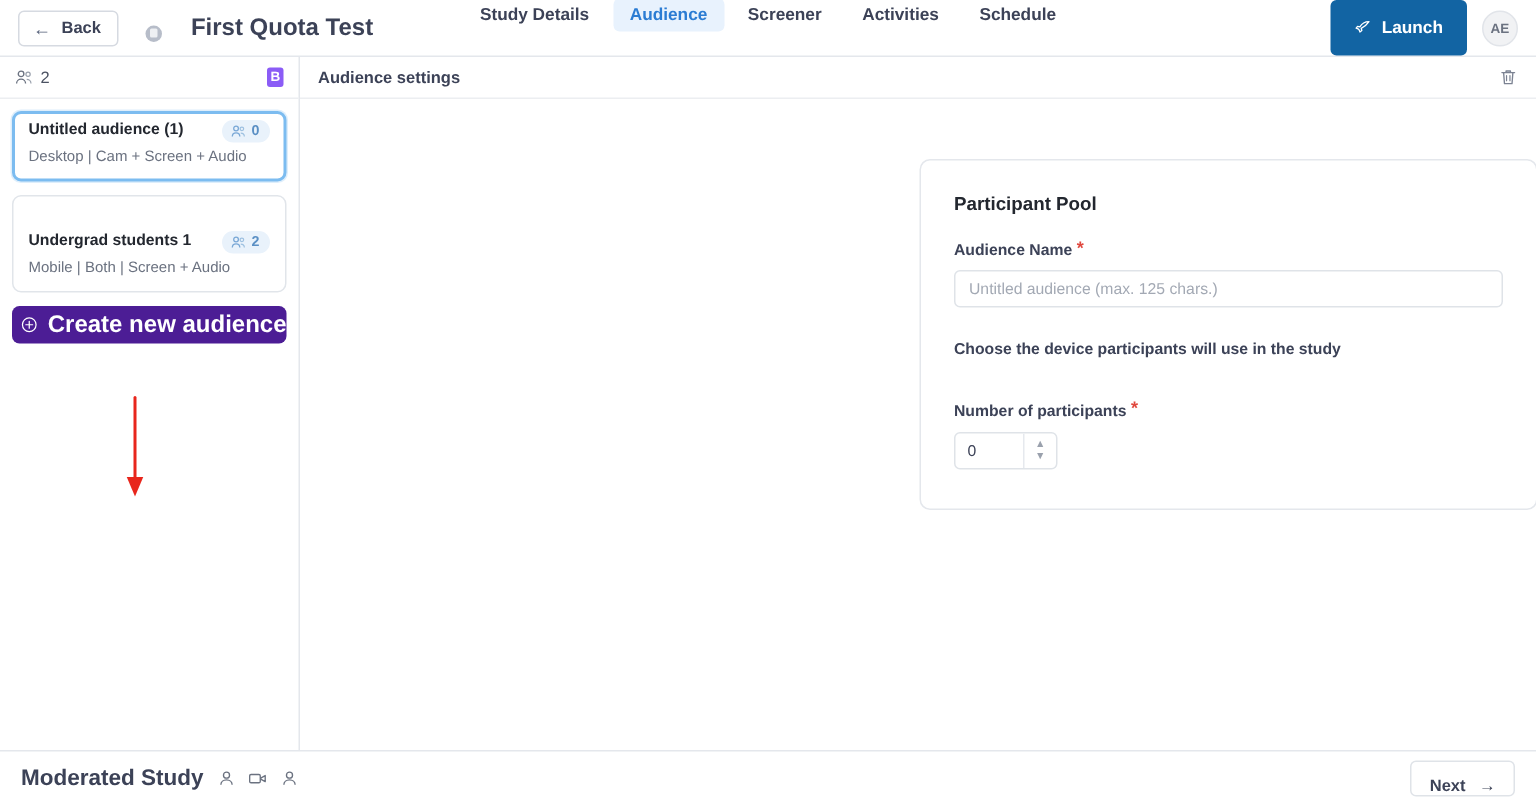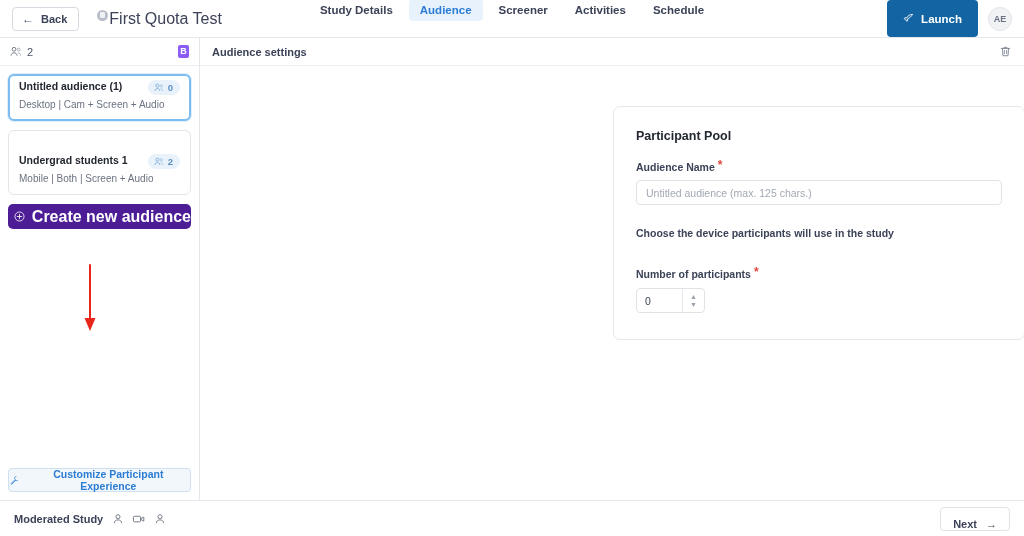--- a/index.html
+++ b/index.html
@@ -20,21 +20,21 @@
     padding: 0 12px; position: relative; background: #fff;
   }
   .back-btn {
     display: flex; align-items: center; gap: 7px;
     border: 1px solid #d6dae1; border-radius: 4px;
     height: 24px; padding: 0 11px 0 9px;
     font-size: 11px; font-weight: 700; color: #3c4257;
     background: #fff; cursor: pointer;
   }
   .back-btn .arw { font-size: 12px; line-height: 1; color: #55607a; }
-  .study-chip { display: flex; align-items: flex-start; gap: 1px; margin-left: 18px; }
+  .study-chip { display: flex; align-items: flex-end; gap: 19px; margin-left: 18px; font-weight: bold; }
   .study-dot {
     width: 11px; height: 11px; border-radius: 50%;
     background: #b7bdc9; position: relative;
   }
   .study-dot::after {
     content: ""; position: absolute; left: 3px; top: 2.5px;
     width: 5px; height: 6px; border-radius: 1px; background: #eef0f3;
   }
 
   .nav { position: absolute; left: 0; right: 0; top: 0; height: 20px;
@@ -175,21 +175,21 @@
   }
   .stepper-btns span { font-size: 7px; line-height: 7px; color: #9aa1ad; cursor: pointer; }
 
   
   .footer {
     height: 36px; flex: 0 0 36px;
     border-top: 1px solid #e4e7ec;
     display: flex; align-items: center; padding: 0 14px; background: #fff;
   }
   .footer-left { display: flex; align-items: center; gap: 9px; }
-  .footer-label { font-size: 11px; font-weight: 700; color: #3c4257; }
+  .footer-label { font-size: 15px; font-weight: 700; color: #3c4257; }
   .footer-icons { display: flex; align-items: center; gap: 8px; }
   .next-btn {
     margin-left: auto; display: flex; align-items: flex-end; gap: 9px;
     border: 1px solid #dfe3e8; border-radius: 4px; background: #fff;
     height: 24px; padding: 0 12px; font-size: 11px; font-weight: 700;
     color: #3c4257; cursor: pointer; font-family: "Liberation Sans", sans-serif;
   }
 </style>
 </head>
 <body>
@@ -291,28 +291,20 @@
         </button>
       </div>
 
       <div class="sb-spacer">
         <svg class="annot-arrow" width="24" height="72" viewBox="0 0 24 72">
           <path d="M12 2 V58" stroke="#e8261c" stroke-width="2" stroke-linecap="round"></path>
           <path d="M12 68 L6.5 55 H17.5 Z" fill="#e8261c"></path>
         </svg>
       </div>
 
-      <div class="sb-foot">
-        <button class="customize-btn">
-          <svg width="11" height="11" viewBox="0 0 16 16">
-            <path d="M10.5 2.2c-1.2 0-2.2.9-2.2 2.1 0 .9.5 1.5 1.2 2L3 12.8l1 1 6.5-6.5c.5.6 1.2 1 2 1" fill="none" stroke="#2b7cd3" stroke-width="1.2" stroke-linecap="round" stroke-linejoin="round"></path>
-          </svg>
-          <span>Customize Participant Experience</span>
-        </button>
-      </div>
     </div>
 
     <div class="main">
       <div class="main-head">
         <span class="main-head-title">Audience settings</span>
         <span class="trash-btn">
           <svg width="13" height="13" viewBox="0 0 16 16">
             <path d="M2.8 4.2h10.4M6.2 4.2V2.9h3.6v1.3M4.2 4.2l.7 9h6.2l.7-9" fill="none" stroke="#7b8292" stroke-width="1.1" stroke-linecap="round" stroke-linejoin="round"></path>
             <path d="M6.6 6.6v4.2M9.4 6.6v4.2" stroke="#7b8292" stroke-width="1" stroke-linecap="round"></path>
           </svg>

